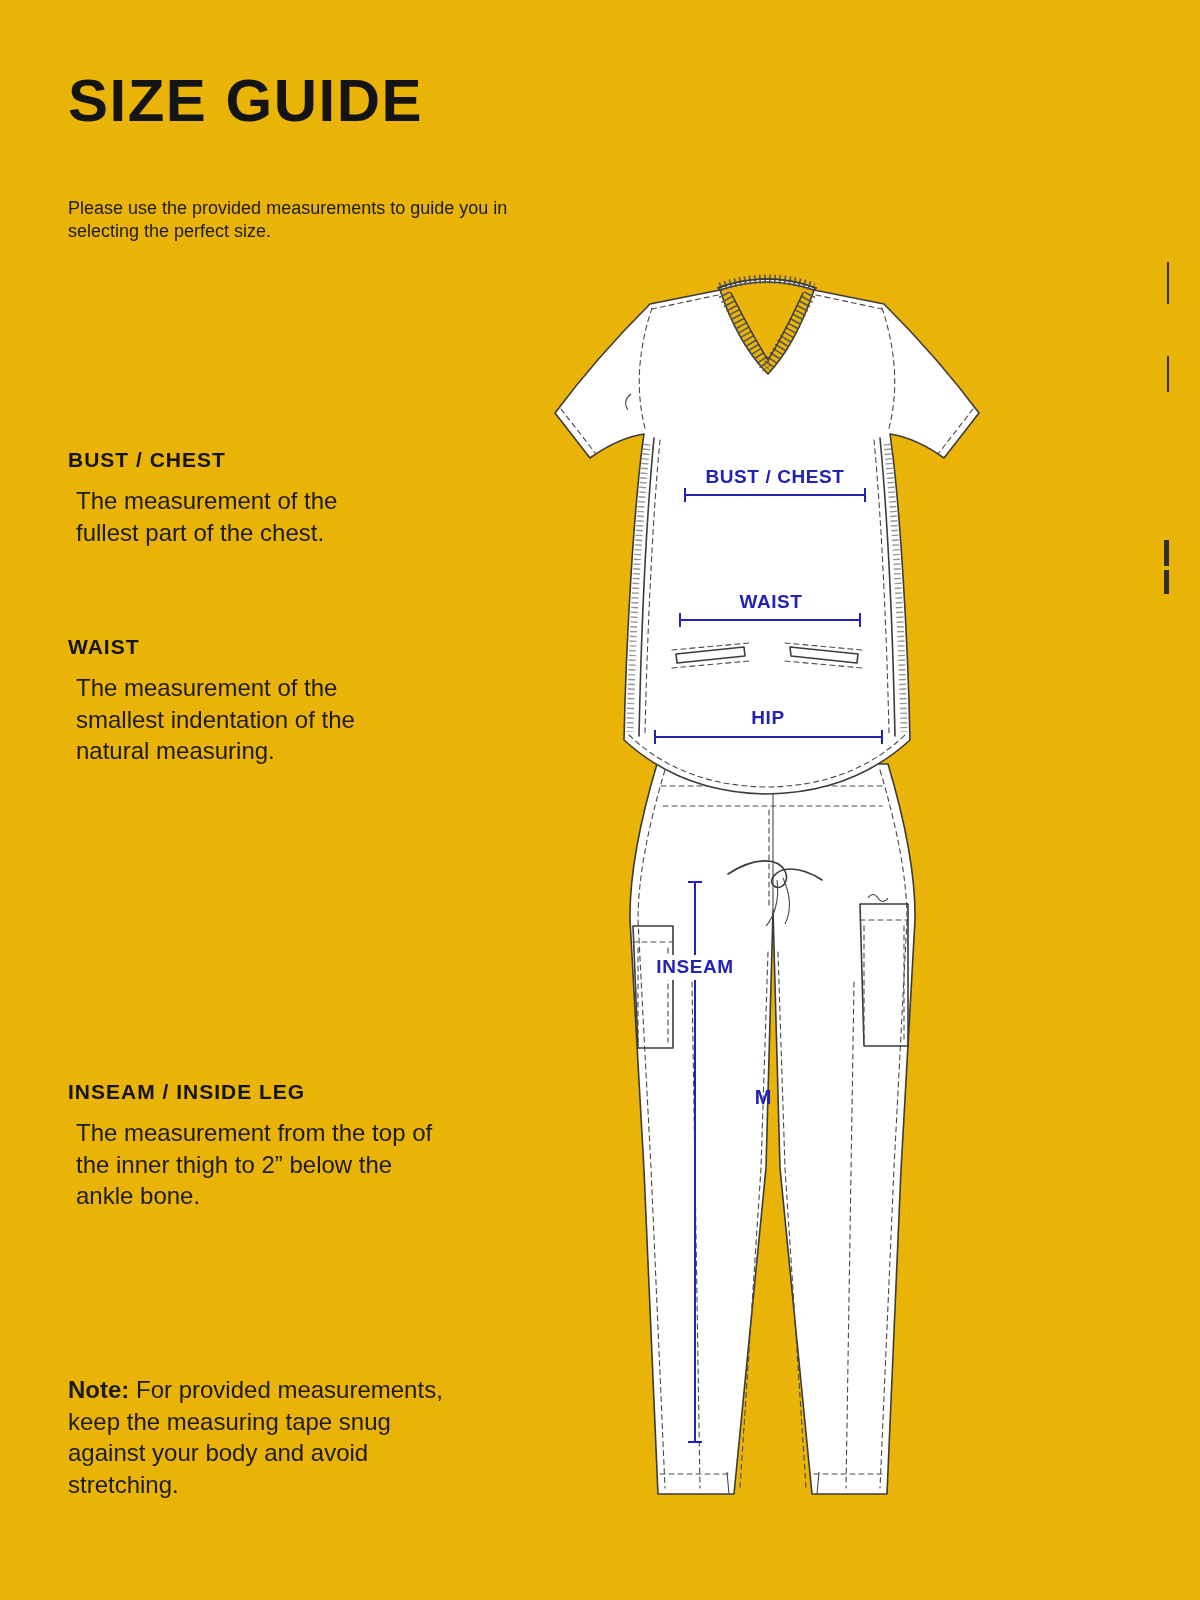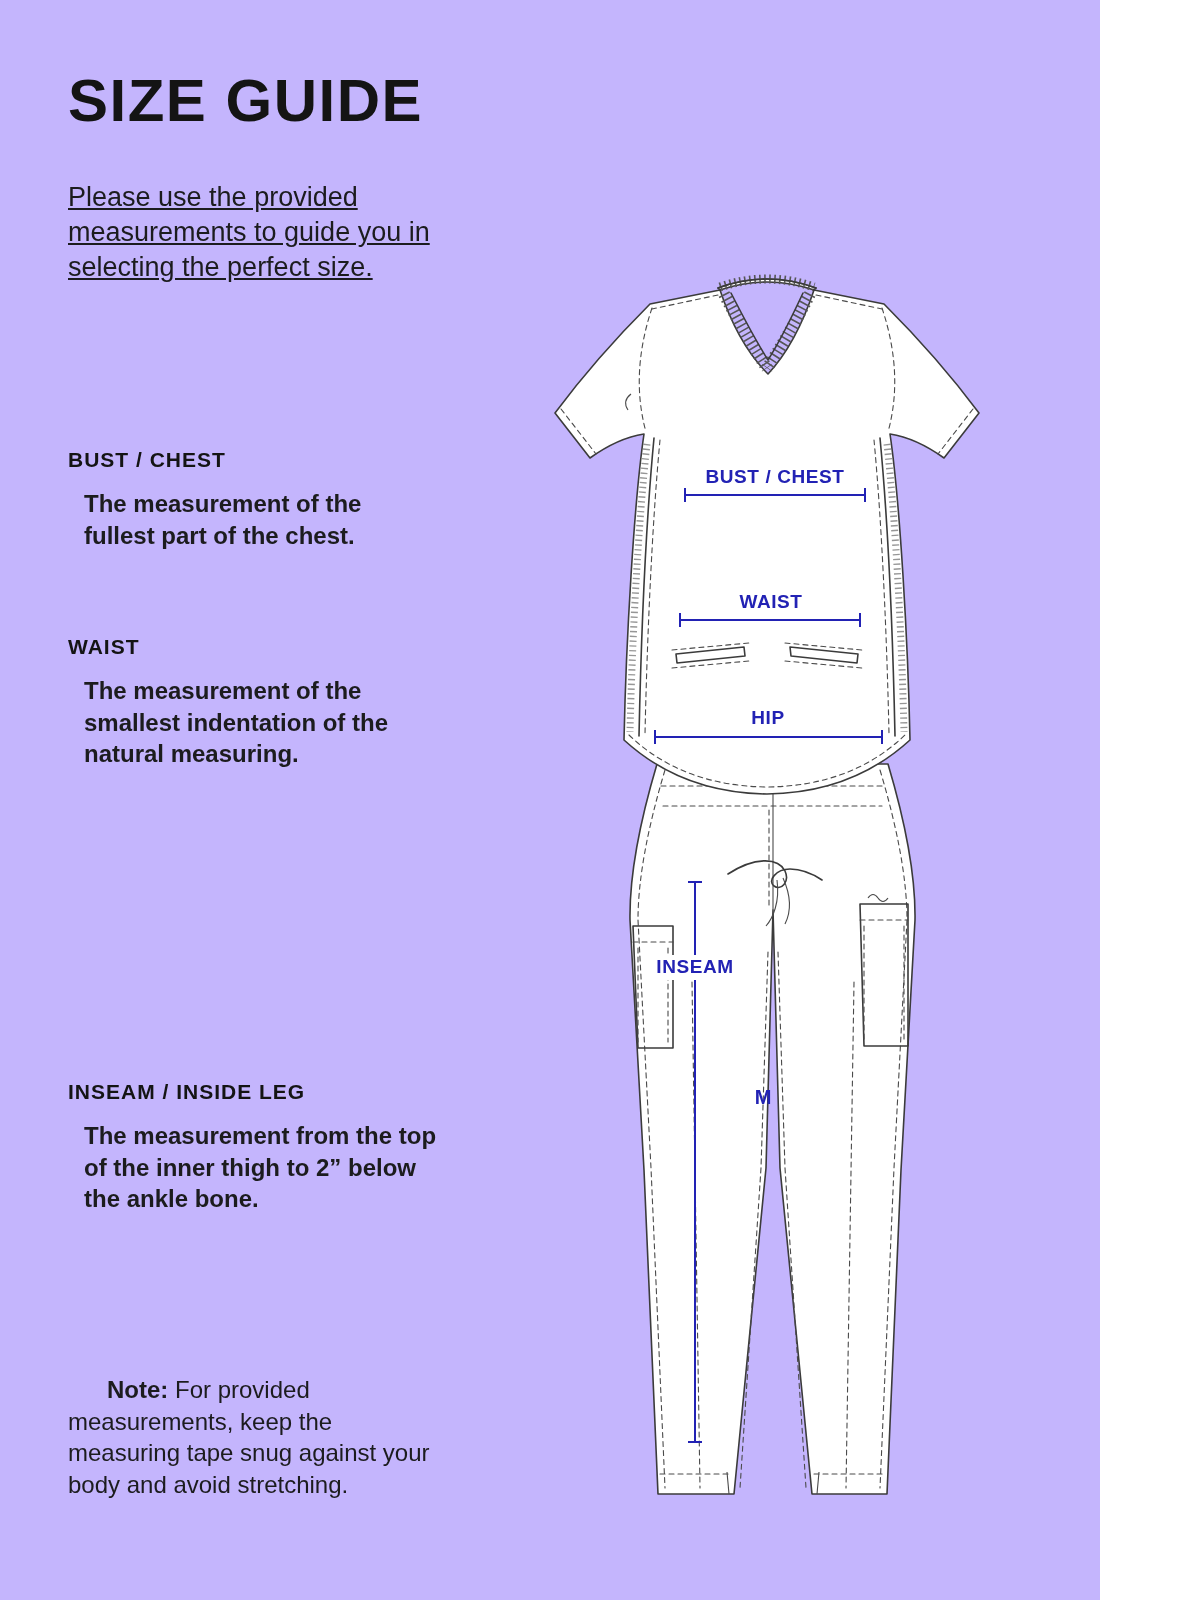--- a/index.html
+++ b/index.html
@@ -1,28 +1,28 @@
 <!DOCTYPE html>
 <html><head>
 <meta charset="utf-8">
 <style>
   html,body{margin:0;padding:0;background:#ffffff;}
-  .page{position:relative;width:1100px;height:1600px;background:#c4b5fd;overflow:hidden;
+  .page{position:relative;width:1200px;height:1600px;background:#eab308;overflow:hidden;
         color:#1c1c1e;font-family:"Liberation Sans",sans-serif;}
   .title{position:absolute;left:68px;top:66px;font-size:60px;font-weight:700;letter-spacing:1.5px;color:#141414;}
-  .intro{position:absolute;left:68px;top:180px;width:450px;font-size:27px;line-height:1.3;text-decoration:underline;}
+  .intro{position:absolute;left:68px;top:197px;width:450px;font-size:18px;line-height:1.3;}
   .sec{position:absolute;left:68px;}
   .sec h3{margin:0 0 13px 0;font-size:21px;letter-spacing:1px;font-weight:700;color:#141414;}
-  .sec p{margin:16px;font-size:24px;line-height:1.32;font-weight:bold;}
+  .sec p{margin:8px;font-size:24px;line-height:1.32;}
   #sec-bust{top:448px}  #sec-bust p{width:300px}
   #sec-waist{top:635px} #sec-waist p{width:340px}
   #sec-hips{top:820px}  #sec-hips p{width:412px}
   #sec-inseam{top:1080px} #sec-inseam p{width:372px}
   .note{position:absolute;left:68px;top:1374px;width:378px;font-size:24px;line-height:1.32;}
-  .note b{font-weight:700;margin-left:39px;}
+  .note b{font-weight:700;}
   .diagram{position:absolute;left:530px;top:262px;width:470px;height:1290px;}
   
   .o{stroke:#3b3b3b;fill:none;stroke-width:1.6;stroke-linejoin:round;stroke-linecap:round;}
   .fw{fill:#ffffff;}
   .d{stroke:#4a4a4a;fill:none;stroke-width:1.1;stroke-dasharray:5 4;stroke-linecap:round;}
   .t{stroke:#4a4a4a;fill:none;stroke-width:1.1;}
   .rib{stroke:#565656;stroke-width:12;stroke-dasharray:1.6 3.4;fill:none;}
   .ribback{stroke:#565656;stroke-width:9;stroke-dasharray:1.6 3.4;fill:none;}
   .sidehatch{stroke:#6a6a6a;stroke-width:7;stroke-dasharray:1.4 3.4;opacity:.7;fill:none;}
   .blue{stroke:#2222b4;stroke-width:2;fill:none;}

